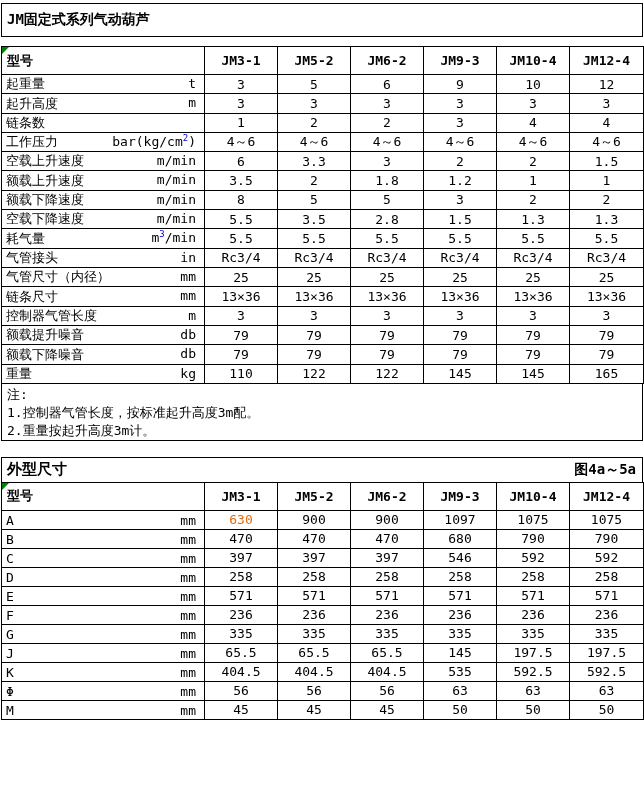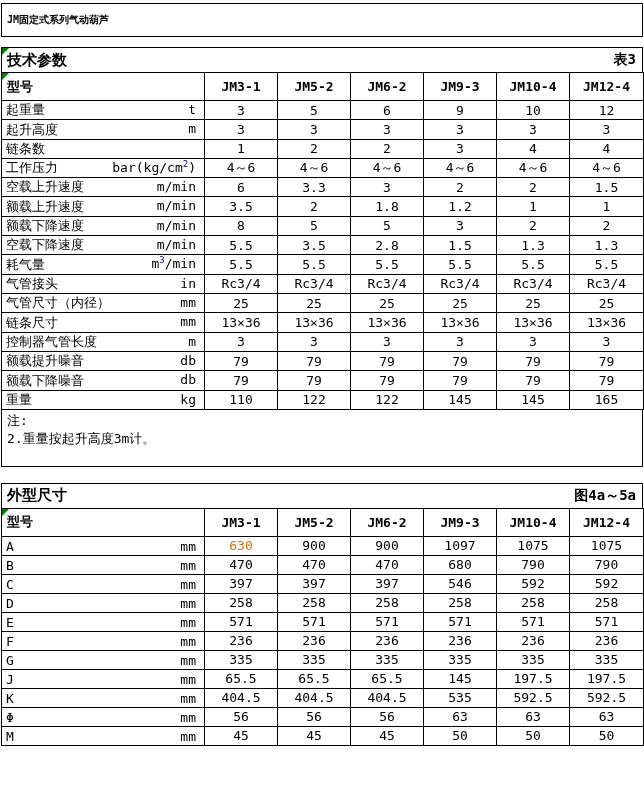--- a/index.html
+++ b/index.html
@@ -10,21 +10,21 @@
   html,body{margin:0;padding:0;}
   body{
     width:644px;height:800px;overflow:hidden;
     background:#fff;color:#000;
     font-family:"DejaVu Sans Mono","DejaVu Sans",monospace;
   }
   .page{padding:3px 1px 0 1px;}
   .box{border:1px solid #000;background:#fff;box-sizing:border-box;}
   .title-box{
     height:34px;display:flex;align-items:center;
-    padding-left:5px;font-weight:bold;font-size:10px;
+    padding-left:5px;font-weight:bold;font-size:14px;
   }
   .gap1{height:10px;}
   .gap2{height:16px;}
   .sec-box{
     position:relative;height:26px;
     display:flex;align-items:center;justify-content:space-between;
     padding:0 6px 0 5px;font-weight:bold;font-size:15px;
   }
   .sec-tag{font-size:14px;}
   .flag{position:relative;}
@@ -61,25 +61,20 @@
 <body>
 
 <div class="page">
 
   <div class="box title-box">
     <span>JM固定式系列气动葫芦</span>
   </div>
 
   <div class="gap1"></div>
 
-  <div class="box sec-box flag">
-    <span class="tri"></span>
-    <span>技术参数</span>
-    <span class="sec-tag">表3</span>
-  </div>
 
   <table id="table1">
     <colgroup>
       <col style="width:203px">
       <col style="width:73px">
         <col style="width:73px">
         <col style="width:73px">
       <col style="width:73px">
         <col style="width:73px">
         <col style="width:74px">
@@ -318,20 +313,21 @@
           <td>122</td>
           <td>145</td>
           <td>145</td>
           <td>165</td>
         </tr>
       </tbody>
   </table>
 
   <div class="box notes">
     <div>注:</div>
+    <div>1.控制器气管长度，按标准起升高度3m配。</div>
     <div>2.重量按起升高度3m计。</div>
   </div>
 
   <div class="gap2"></div>
 
   <div class="box sec-box">
     <span>外型尺寸</span>
     <span class="sec-tag">图4a～5a</span>
   </div>
 

